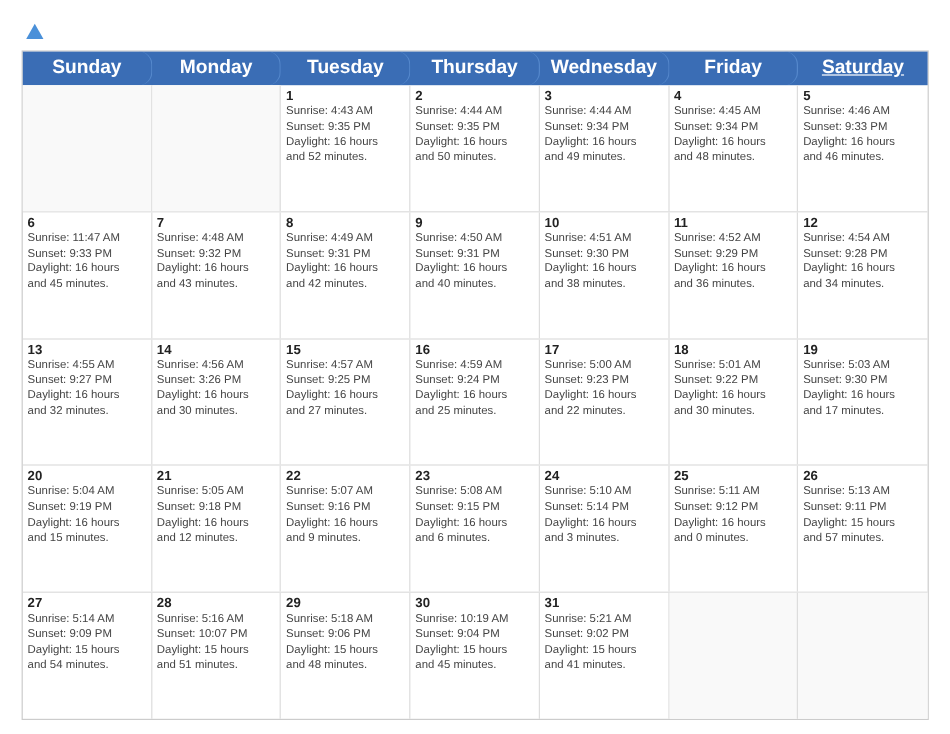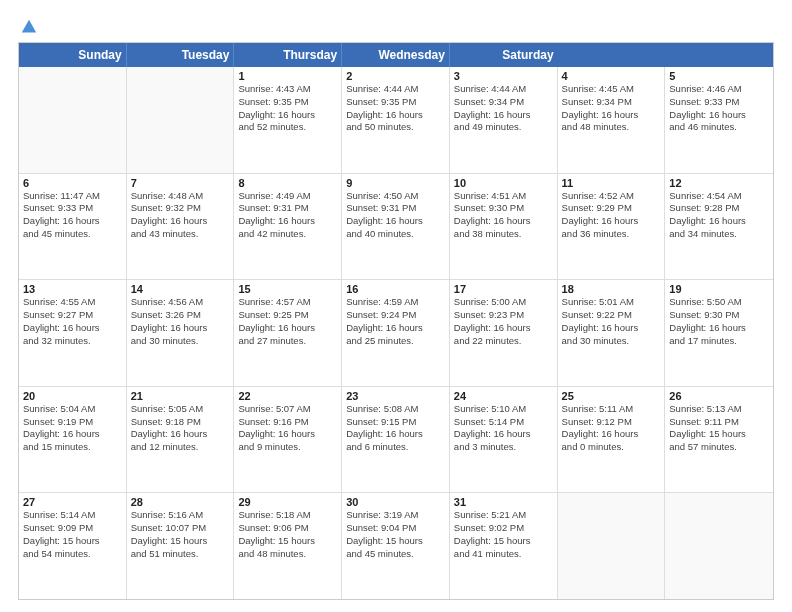--- a/index.html
+++ b/index.html
@@ -59,28 +59,30 @@
       flex-direction: column;
       border: 1px solid #ccc;
     }
     .cal-header {
       display: grid;
       grid-template-columns: repeat(7, 1fr);
       background: #3a6db5;
     }
     .cal-header-cell {
       color: #fff;
-      font-size: 12px;
+      font-size: 16px;
       font-weight: bold;
       padding: 5px 4px;
-      text-align: right;
+      text-align: center;
       border-right: 1px solid #5588cc;
+      border-radius: 11px;
     }
     .cal-header-cell:last-child {
       border-right: none;
+      text-decoration: underline;
     }
     .cal-body {
       flex: 1;
       display: flex;
       flex-direction: column;
     }
     .cal-row {
       display: grid;
       grid-template-columns: repeat(7, 1fr);
       flex: 1;
@@ -132,23 +134,25 @@
     </div>
     <div class="title-block">
       <div class="month-title"></div>
       <div class="location"></div>
     </div>
   </div>
 
   <div class="calendar">
     <div class="cal-header">
     <div class="cal-header-cell">Sunday</div>
+        <div class="cal-header-cell">Monday</div>
         <div class="cal-header-cell">Tuesday</div>
         <div class="cal-header-cell">Thursday</div>
         <div class="cal-header-cell">Wednesday</div>
+        <div class="cal-header-cell">Friday</div>
         <div class="cal-header-cell">Saturday</div>
       </div>
     <div class="cal-body">
     <div class="cal-row">
           <div class="cal-cell empty"></div>
           <div class="cal-cell empty"></div>
           <div class="cal-cell">
             <span class="day-num">1</span>
             <span class="cell-line">Sunrise: 4:43 AM</span>
             <span class="cell-line">Sunset: 9:35 PM</span>
@@ -273,21 +277,21 @@
           </div>
           <div class="cal-cell">
             <span class="day-num">18</span>
             <span class="cell-line">Sunrise: 5:01 AM</span>
             <span class="cell-line">Sunset: 9:22 PM</span>
             <span class="cell-line">Daylight: 16 hours</span>
             <span class="cell-line">and 30 minutes.</span>
           </div>
           <div class="cal-cell">
             <span class="day-num">19</span>
-            <span class="cell-line">Sunrise: 5:50 AM</span>
+            <span class="cell-line">Sunrise: 5:03 AM</span>
             <span class="cell-line">Sunset: 9:30 PM</span>
             <span class="cell-line">Daylight: 16 hours</span>
             <span class="cell-line">and 17 minutes.</span>
           </div>
         </div>
         <div class="cal-row">
           <div class="cal-cell">
             <span class="day-num">20</span>
             <span class="cell-line">Sunrise: 5:04 AM</span>
             <span class="cell-line">Sunset: 9:19 PM</span>
@@ -354,21 +358,21 @@
           </div>
           <div class="cal-cell">
             <span class="day-num">29</span>
             <span class="cell-line">Sunrise: 5:18 AM</span>
             <span class="cell-line">Sunset: 9:06 PM</span>
             <span class="cell-line">Daylight: 15 hours</span>
             <span class="cell-line">and 48 minutes.</span>
           </div>
           <div class="cal-cell">
             <span class="day-num">30</span>
-            <span class="cell-line">Sunrise: 3:19 AM</span>
+            <span class="cell-line">Sunrise: 10:19 AM</span>
             <span class="cell-line">Sunset: 9:04 PM</span>
             <span class="cell-line">Daylight: 15 hours</span>
             <span class="cell-line">and 45 minutes.</span>
           </div>
           <div class="cal-cell">
             <span class="day-num">31</span>
             <span class="cell-line">Sunrise: 5:21 AM</span>
             <span class="cell-line">Sunset: 9:02 PM</span>
             <span class="cell-line">Daylight: 15 hours</span>
             <span class="cell-line">and 41 minutes.</span>

